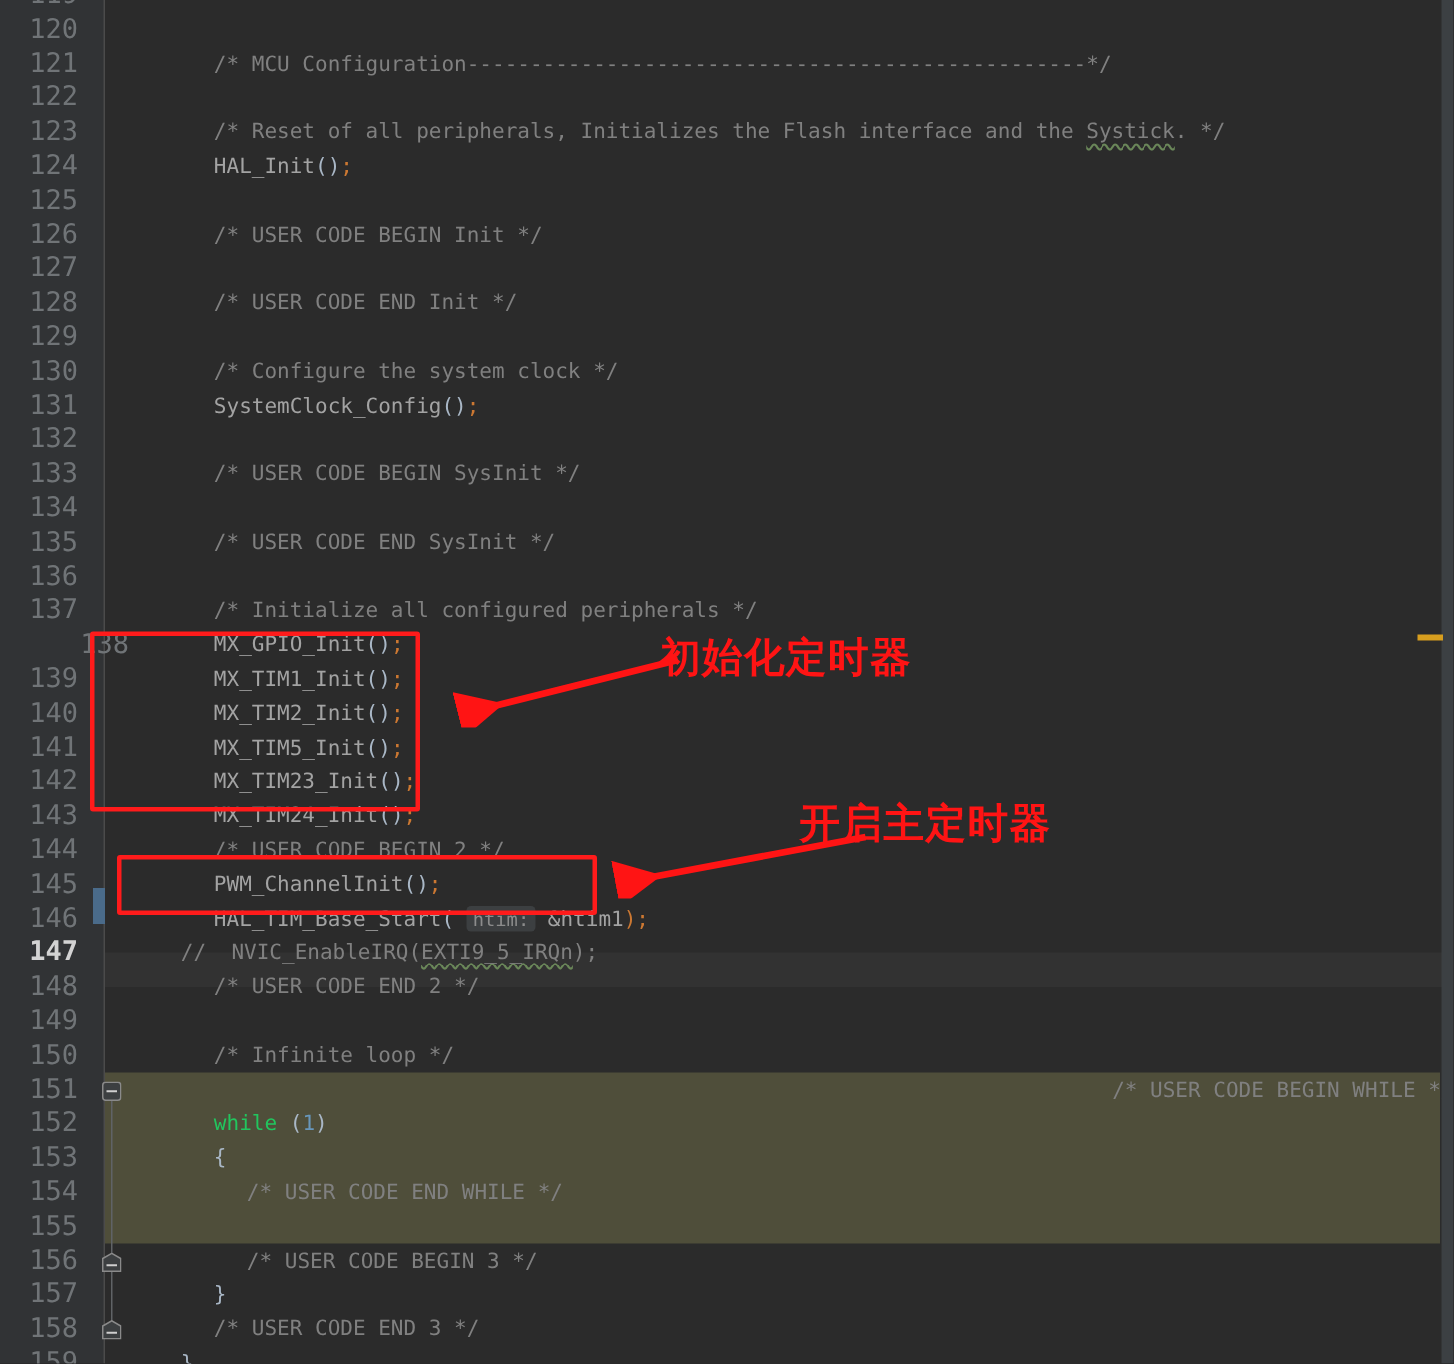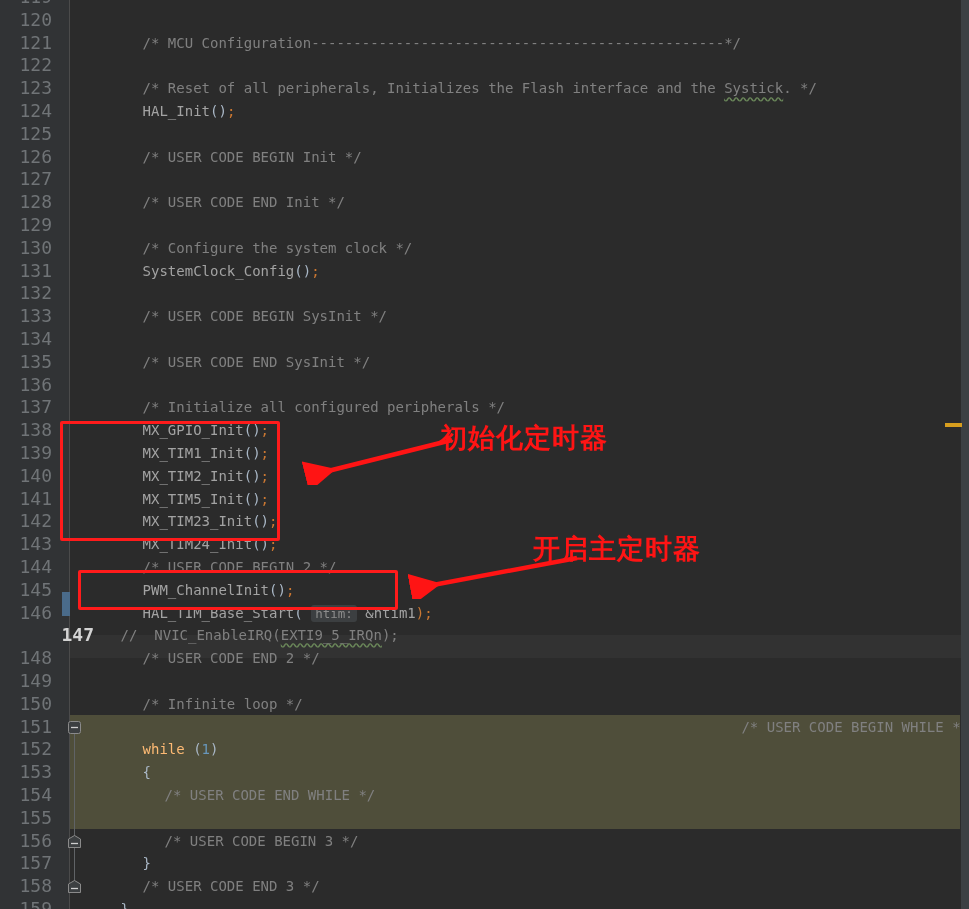--- a/index.html
+++ b/index.html
@@ -25,21 +25,21 @@
   }
   .gutter-num{
     position:absolute;left:0;width:52px;
     text-align:right;
     font-size:18px;
     color:#707477;
     line-height:22.8px;
     height:22.8px;
     white-space:pre;
   }
-  .gutter-num.current{color:#d3d3d3;font-weight:bold;padding-left:42px;}
+  .gutter-num.current{color:#d3d3d3;font-weight:bold;}
 
   
   .change-bar{
     position:absolute;left:62px;width:8px;
     background:#4a6b8a;
   }
 
   
   .fold-line{
     position:absolute;left:74px;width:1px;background:#606366;
@@ -63,21 +63,21 @@
   }
   .line .txt{position:relative;padding-left:22px;display:inline-block;}
 
   
   .row-bg{position:absolute;left:0;height:22.8px;}
   .row-bg.current{background:#323232;left:0;right:0;}
   .row-bg.block{background:#4f4e3a;}
 
   
   .cmt{color:#808080;}
-  .kw{color:#fdba74;}
+  .kw{color:#22c55e;}
   .num{color:#6897bb;}
   .id{color:#a3a3a3;}
   .punct{color:#a9b7c6;}
   .semi{color:#cc7832;}
   .hint{
     background:#3c3f41;
     color:#8c8c8c;
     border-radius:3px;
     padding:1px 4px;
     font-size:12.5px;
@@ -144,21 +144,21 @@
     <div class="gutter-num" style="top:191.2px;">128</div>
     <div class="gutter-num" style="top:214px;">129</div>
     <div class="gutter-num" style="top:236.8px;">130</div>
     <div class="gutter-num" style="top:259.6px;">131</div>
     <div class="gutter-num" style="top:282.4px;">132</div>
     <div class="gutter-num" style="top:305.2px;">133</div>
     <div class="gutter-num" style="top:328px;">134</div>
     <div class="gutter-num" style="top:350.8px;">135</div>
     <div class="gutter-num" style="top:373.6px;">136</div>
     <div class="gutter-num" style="top:396.4px;">137</div>
-    <div class="gutter-num" style="top:419.2px;">138</div>
+    <div class="gutter-num" style="top:419.2px;padding-left:34px;">138</div>
     <div class="gutter-num" style="top:442px;">139</div>
     <div class="gutter-num" style="top:464.8px;">140</div>
     <div class="gutter-num" style="top:487.6px;">141</div>
     <div class="gutter-num" style="top:510.4px;">142</div>
     <div class="gutter-num" style="top:533.2px;">143</div>
     <div class="gutter-num" style="top:556px;">144</div>
     <div class="gutter-num" style="top:578.8px;">145</div>
     <div class="gutter-num" style="top:601.6px;">146</div>
     <div class="gutter-num current" style="top:624.4px;">147</div>
     <div class="gutter-num" style="top:647.2px;">148</div>

